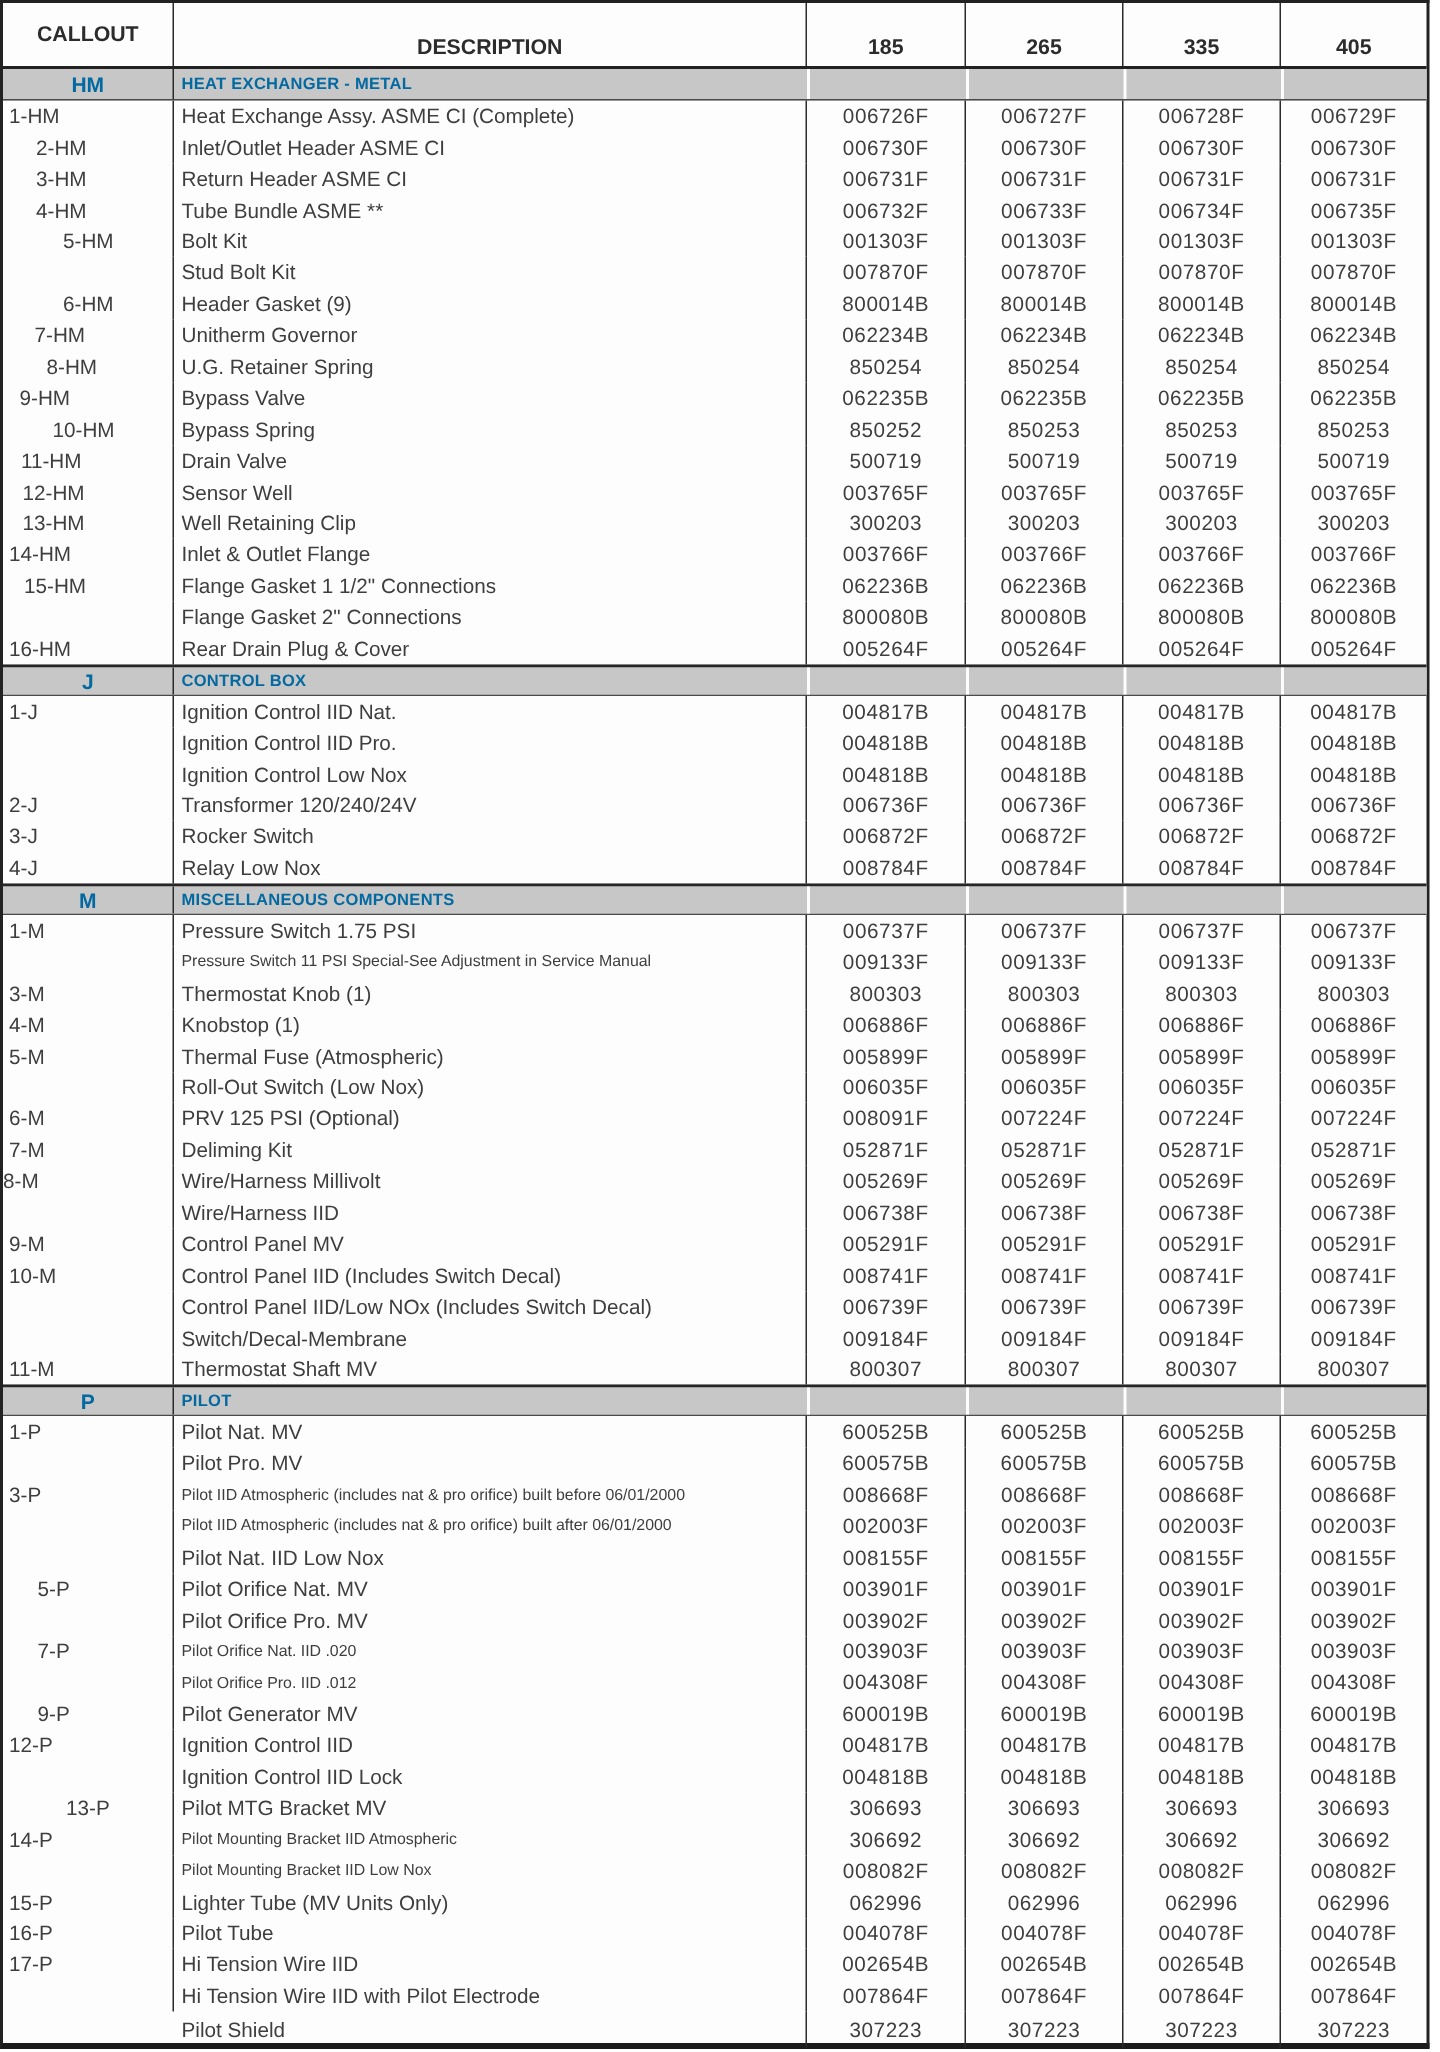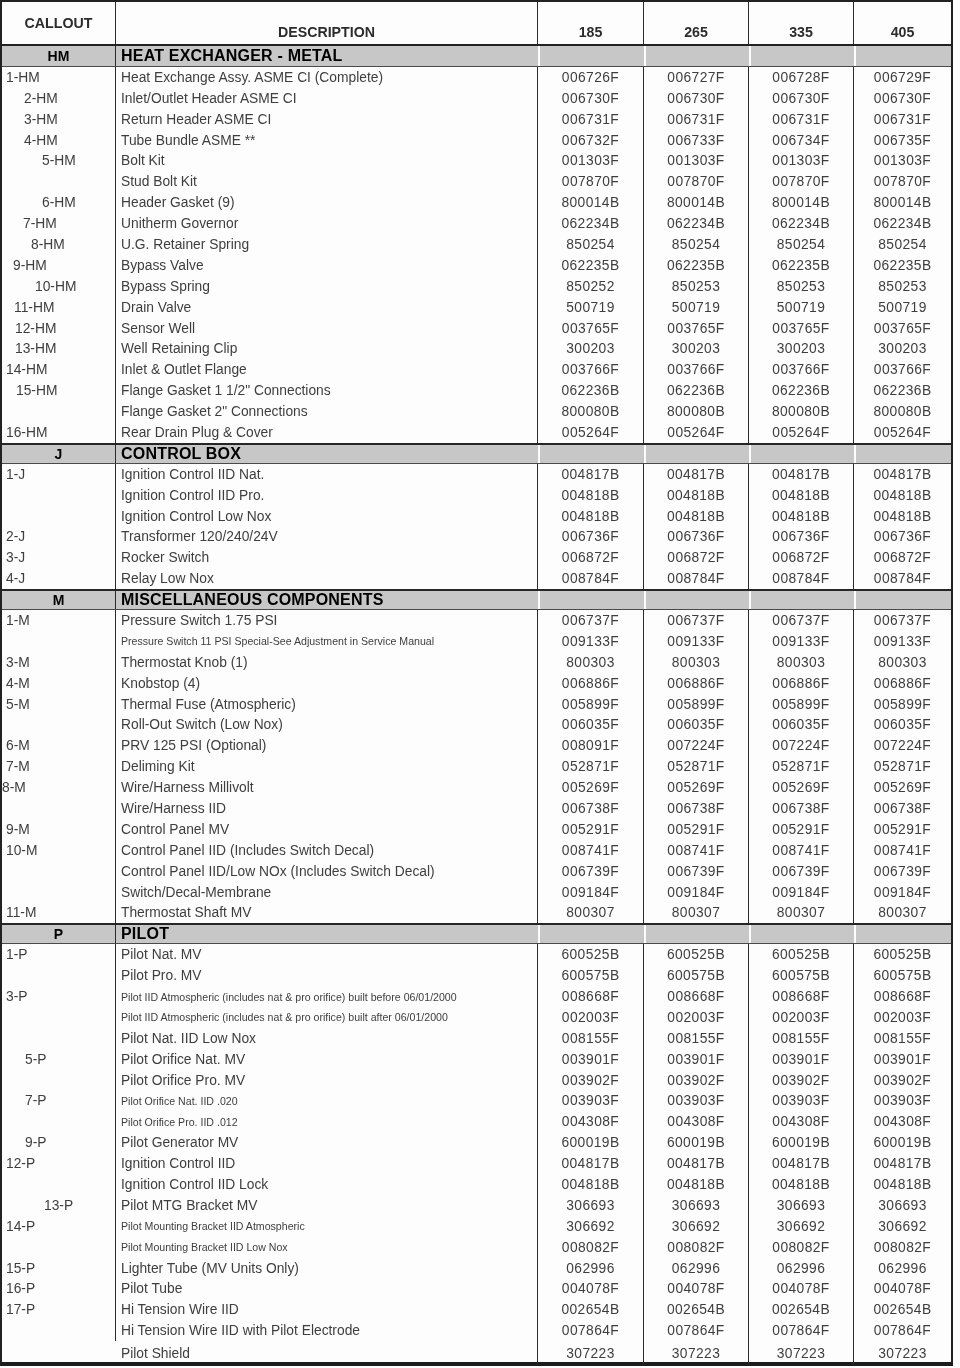--- a/index.html
+++ b/index.html
@@ -25,23 +25,23 @@
   .desc{padding-left:5px;}
   .desc.small{font-size:10.6px;}
   .num{justify-content:center;letter-spacing:0.4px;}
   
   .header{height:44px;border-bottom:2.5px solid #222222;}
   .header .cell{font-weight:bold;color:#2c2c2c;align-items:flex-end;justify-content:center;padding:0 0 4px 0;font-size:14.2px;}
   .header .callout-h{flex-direction:row;align-items:center;justify-content:center;line-height:16.5px;padding:0;}
   
   .band{background:#c7c7c7;border-top:2px solid #262626;border-bottom:1.2px solid #4a4a4a;}
   .band.first{border-top:none;}
-  .band .cell{font-weight:bold;color:#000000;background:#c7c7c7;}
+  .band .cell{font-weight:bold;color:#0369a1;background:#c7c7c7;}
   .band .band-callout{justify-content:center;padding-left:0;font-size:14px;}
-  .band .band-desc{border-right:none;font-size:16px;letter-spacing:0.2px;}
+  .band .band-desc{border-right:none;font-size:11px;letter-spacing:0.2px;}
   .band .band-num{border-right:none;border-left:2px solid #fdfdfd;}
 </style>
 </head>
 <body>
 
 <div class="table">
   <div class="row header">
     <div class="cell callout-h">
       <span>CALL</span>
       <span>OUT</span>
@@ -288,21 +288,21 @@
       <div class="row data-row">
         <div class="cell callout" style="padding-left: 4px;">3-M</div>
         <div class="cell desc">Thermostat Knob (1)</div>
         <div class="cell num">800303</div>
         <div class="cell num">800303</div>
         <div class="cell num">800303</div>
         <div class="cell num">800303</div>
       </div>
       <div class="row data-row">
         <div class="cell callout" style="padding-left: 4px;">4-M</div>
-        <div class="cell desc">Knobstop (4)</div>
+        <div class="cell desc">Knobstop (1)</div>
         <div class="cell num">006886F</div>
         <div class="cell num">006886F</div>
         <div class="cell num">006886F</div>
         <div class="cell num">006886F</div>
       </div>
       <div class="row data-row">
         <div class="cell callout" style="padding-left: 4px;">5-M</div>
         <div class="cell desc">Thermal Fuse (Atmospheric)</div>
         <div class="cell num">005899F</div>
         <div class="cell num">005899F</div>

